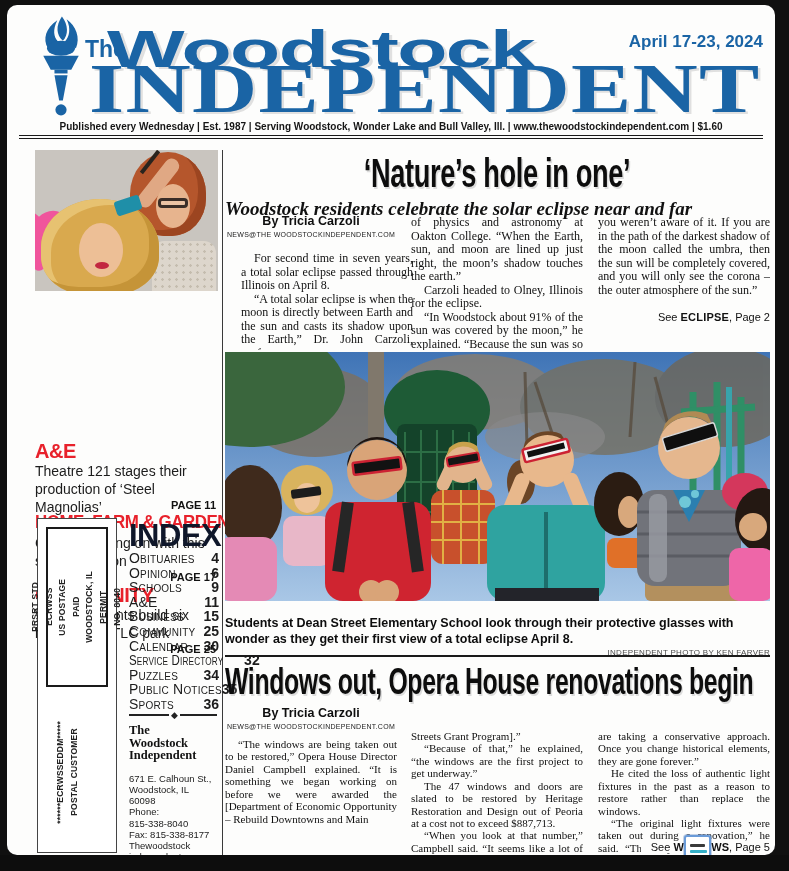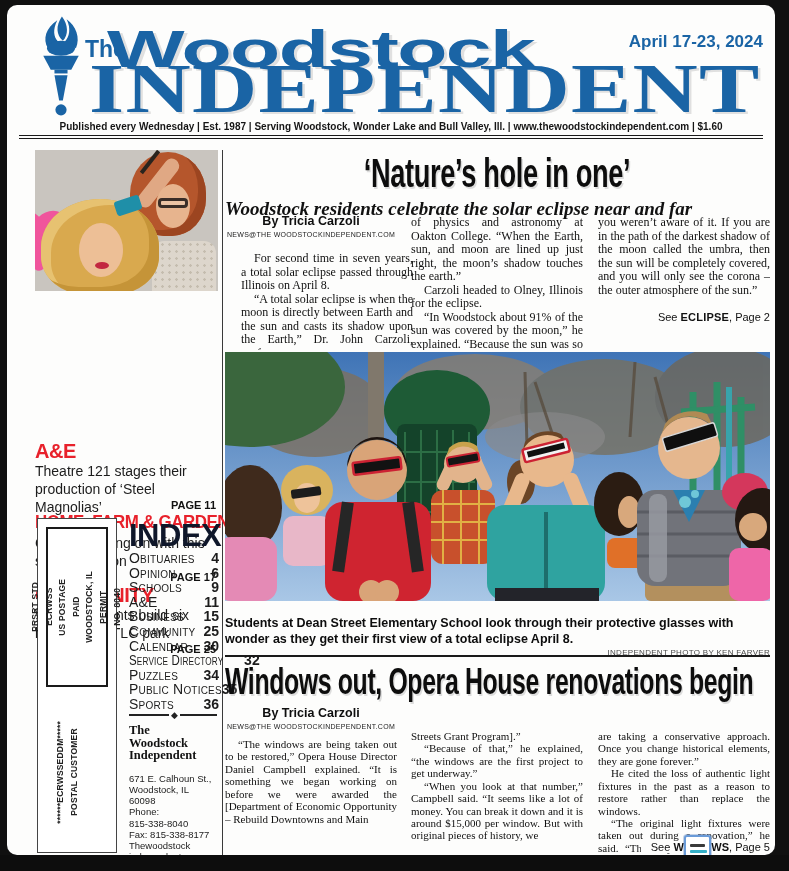--- a/index.html
+++ b/index.html
@@ -356,20 +356,21 @@
       <div class="by">By Tricia Carzoli</div>
       <div class="em">NEWS@THE WOODSTOCKINDEPENDENT.COM</div>
     </div>
 
     <div class="col s2" style="left:0;top:588px;height:117px">
       <p class="ind">“The windows are being taken out to be restored,” Opera House Director Daniel Campbell explained. “It is something we began working on before we were awarded the [Department of Economic Opportunity – Rebuild Downtowns and Main</p>
     </div>
     <div class="col s2" style="left:186px;top:580px;height:125px">
       <p>Streets Grant Program].”</p>
       <p class="ind">“Because of that,” he explained, “the windows are the first project to get underway.”</p>
+      <p class="ind">The 47 windows and doors are slated to be restored by Heritage Restoration and Design out of Peoria at a cost not to exceed $887,713.</p>
       <p class="ind">“When you look at that number,” Campbell said. “It seems like a lot of money. You can break it down and it is around $15,000 per window. But with original pieces of history, we</p>
     </div>
     <div class="col s2" style="left:373px;top:580px;height:125px">
       <p>are taking a conservative approach. Once you change historical elements, they are gone forever.”</p>
       <p class="ind">He cited the loss of authentic light fixtures in the past as a reason to restore rather than replace the windows.</p>
       <p class="ind">“The original light fixtures were taken out during a renovation,” he said. “The only lights we have are purchased or borrowed, but not original.”</p>
     </div>
 
     <div class="jump2">
       <span>See </span><b>WINDOWS</b><span>, Page 5</span>

